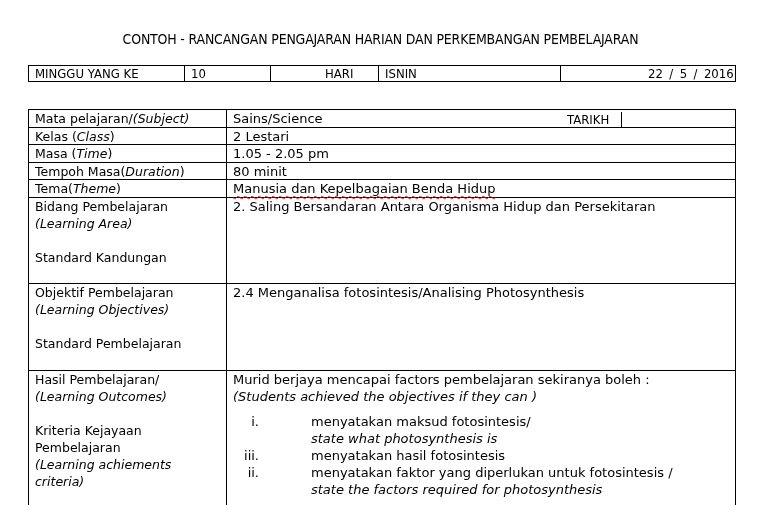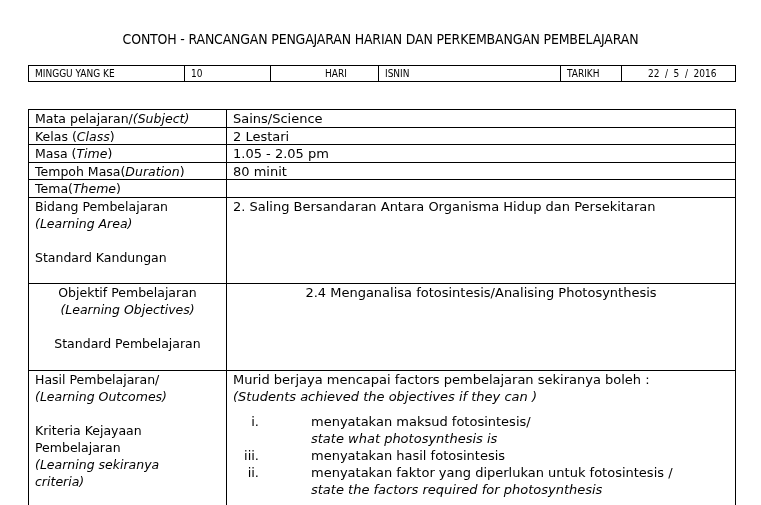--- a/index.html
+++ b/index.html
@@ -38,30 +38,30 @@
       border: 1.2px solid #000;
       box-sizing: border-box;
       display: flex;
     }
     .strip .cell {
       box-sizing: border-box;
       height: 100%;
       border-right: 1.2px solid #000;
       padding-left: 6px;
       line-height: 15px;
-      font-size: 10px;
+      font-size: 13px;
       white-space: nowrap;
       overflow: hidden;
     }
     .strip .cell:last-child { border-right: none; }
     .strip .c1 { width: 156px; }
     .strip .c2 { width: 86px; }
     .strip .c3 { width: 60px; margin-left: 48px; }
     .strip .c4 { width: 182px; }
-    .strip .c5 { width: 61px; }
+    .strip .c5 { width: 61px; margin-top: 46px; }
     .strip .c6 { flex: 1; padding-left: 26px; word-spacing: 3px; }
 
     .narrow { display: inline-block; transform: scaleX(0.9); transform-origin: left center; }
 
     
     .main {
       position: absolute;
       left: 28px;
       top: 109px;
       width: 708px;
@@ -86,21 +86,21 @@
     }
     .val {
       flex: 1;
       box-sizing: border-box;
       padding: 0 6px;
       line-height: 17px;
       font-size: 13px;
     }
     .r-small { height: 17.6px; }
     .r-bidang { height: 86px; }
-    .r-obj { height: 87px; text-align: center; }
+    .r-obj { height: 87px; }
     .r-hasil { height: 140px; }
 
     .spell {
       text-decoration: underline wavy #e02020;
       text-decoration-thickness: 1px;
       text-underline-offset: 2px;
     }
     .it { font-style: italic; }
     .gap { height: 17px; }
 
@@ -178,20 +178,23 @@
       <span>Tempoh Masa(</span><span class="it">Duration</span><span>)</span>
     </div>
     <div class="val">
       <span>80 minit</span>
     </div>
   </div>
 
   <div class="row r-small">
     <div class="lbl">
       <span>Tema(</span><span class="it">Theme</span><span>)</span>
+    </div>
+    <div class="val">
+      <span class="spell">Manusia dan Kepelbagaian Benda Hidup</span>
     </div>
   </div>
 
   <div class="row r-bidang">
     <div class="lbl">
       <div>Bidang Pembelajaran</div>
       <div class="it">(Learning Area)</div>
       <div class="gap"></div>
       <div>Standard Kandungan</div>
     </div>
@@ -212,21 +215,21 @@
     </div>
   </div>
 
   <div class="row r-hasil last">
     <div class="lbl">
       <div>Hasil Pembelajaran/</div>
       <div class="it">(Learning Outcomes)</div>
       <div class="gap"></div>
       <div>Kriteria Kejayaan</div>
       <div>Pembelajaran</div>
-      <div class="it">(Learning sekiranya</div>
+      <div class="it">(Learning achiements</div>
       <div class="it">criteria)</div>
     </div>
     <div class="val">
       <div>Murid berjaya mencapai factors pembelajaran sekiranya boleh :</div>
       <div class="it">(Students achieved the objectives if they can )</div>
       <div class="list">
         <div class="li">
           <div class="num">i.</div>
           <div class="body">
             <div>menyatakan maksud fotosintesis/</div>

